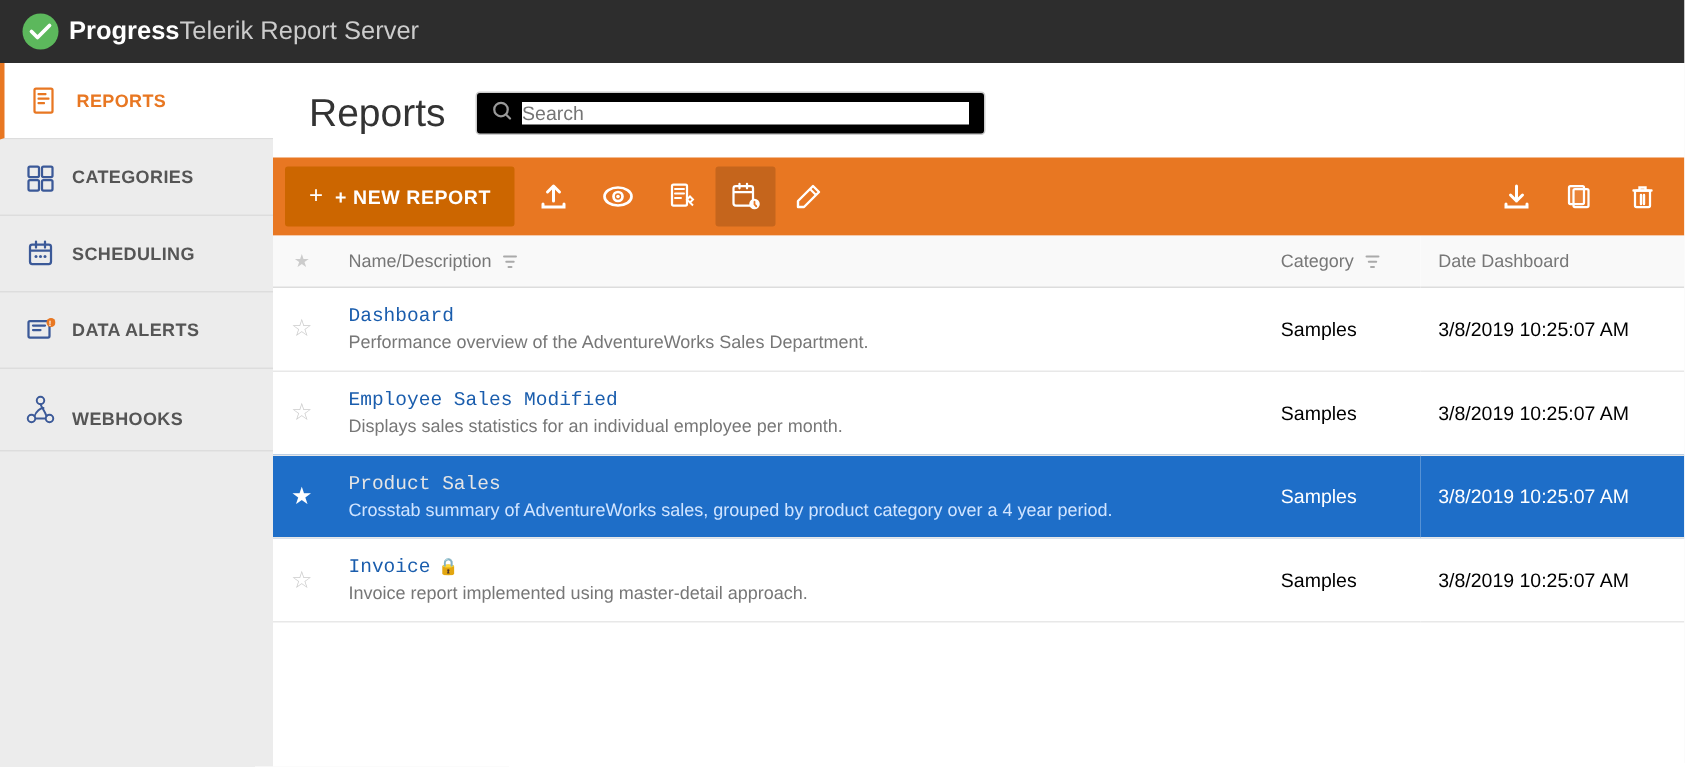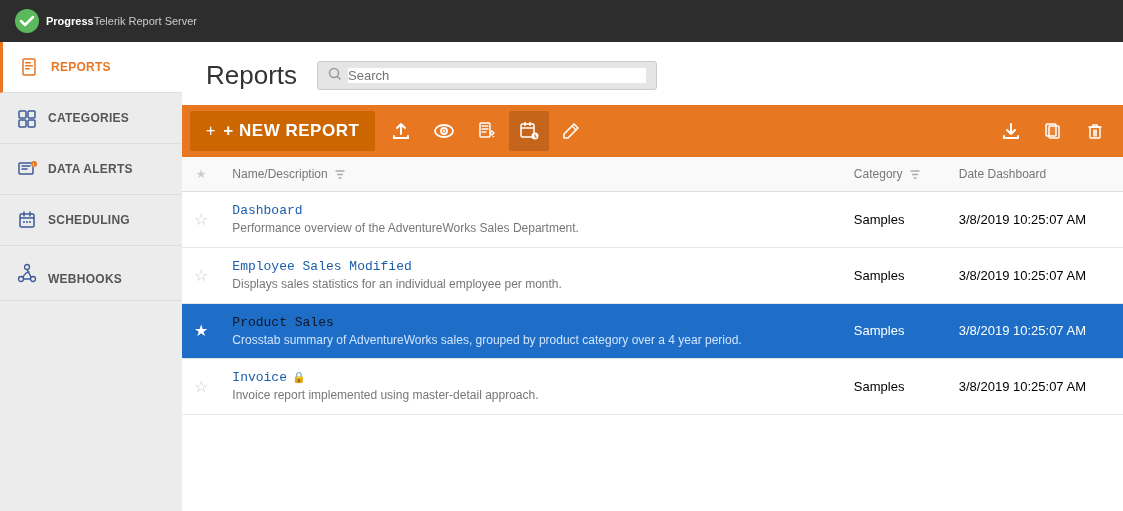--- a/index.html
+++ b/index.html
@@ -17,21 +17,21 @@
     .brand-logo {
       display: flex;
       align-items: center;
       gap: 6px;
     }
     .brand-logo .progress-icon {
       width: 26px; height: 26px;
     }
     .brand-text {
       color: #ccc;
-      font-size: 11px;
+      font-size: 17px;
       font-weight: 400;
     }
     .brand-text strong { color: #fff; font-weight: 600; }
 
     
     .layout { display: flex; height: calc(100vh - 42px); }
 
     
     .sidebar {
       width: 182px;
@@ -88,21 +88,21 @@
       font-weight: 300;
       color: #333;
       flex-shrink: 0;
     }
     .search-box {
       display: flex;
       align-items: center;
       border: 1px solid #ccc;
       border-radius: 3px;
       padding: 5px 10px;
-      background: #e5e5e5;
+      background: #000000;
       width: 340px;
       gap: 6px;
     }
     .search-box input {
       border: none;
       outline: none;
       font-size: 13px;
       color: #666;
       width: 100%;
     }
@@ -164,21 +164,21 @@
       color: #777;
       font-weight: 500;
       font-size: 12px;
     }
     .reports-table th.star-col { width: 36px; text-align: center; }
     .reports-table td { padding: 10px 12px; vertical-align: top; }
     .reports-table td.star-col { text-align: center; vertical-align: middle; }
     .reports-table tbody tr { border-bottom: 1px solid #e8e8e8; background: #fff; }
     .reports-table tbody tr.selected { background: #1e6ec8; color: #fff; }
     .reports-table tbody tr.selected td { color: #fff; }
-    .reports-table tbody tr.selected .report-name { color: #0f172a; }
+    .reports-table tbody tr.selected .report-name { color: #e5e5e5; }
     .reports-table tbody tr.selected .report-desc { color: #d0e4ff; }
     .report-name {
       color: #1a5dad;
       font-size: 13px;
       font-weight: 500;
       cursor: pointer;
       display: inline-flex;
       align-items: center;
       gap: 5px;
       font-family: Liberation Mono, monospace;
@@ -239,40 +239,40 @@
           <rect x="11" y="3" width="7" height="7" rx="1" stroke="#3b5998" stroke-width="1.5" fill="none"></rect>
           <rect x="2" y="12" width="7" height="7" rx="1" stroke="#3b5998" stroke-width="1.5" fill="none"></rect>
           <rect x="11" y="12" width="7" height="7" rx="1" stroke="#3b5998" stroke-width="1.5" fill="none"></rect>
         </svg>
       </span>
       <span style="font-size:12px; font-weight:700; color:#555;">CATEGORIES</span>
     </div>
     <div class="sidebar-item">
       <span class="sidebar-icon">
         <svg width="20" height="20" viewBox="0 0 20 20" fill="none">
-          <rect x="2" y="4" width="14" height="11" rx="1" stroke="#3b5998" stroke-width="1.5" fill="none"></rect>
-          <path d="M5 7h8M5 10h5" stroke="#3b5998" stroke-width="1.5" stroke-linecap="round"></path>
-          <circle cx="17" cy="5" r="3" fill="#e87722"></circle>
-          <text x="15.5" y="7.5" font-size="5" fill="white" font-weight="bold">!</text>
-        </svg>
-      </span>
-      <span style="font-size:12px; font-weight:700; color:#555;">DATA ALERTS</span>
-    </div>
-    <div class="sidebar-item">
-      <span class="sidebar-icon">
-        <svg width="20" height="20" viewBox="0 0 20 20" fill="none">
           <rect x="3" y="4" width="14" height="13" rx="1.5" stroke="#3b5998" stroke-width="1.5" fill="none"></rect>
           <path d="M3 8h14" stroke="#3b5998" stroke-width="1.5"></path>
           <path d="M7 2v4M13 2v4" stroke="#3b5998" stroke-width="1.5" stroke-linecap="round"></path>
           <circle cx="7" cy="12" r="1" fill="#3b5998"></circle>
           <circle cx="10" cy="12" r="1" fill="#3b5998"></circle>
           <circle cx="13" cy="12" r="1" fill="#3b5998"></circle>
         </svg>
       </span>
       <span style="font-size:12px; font-weight:700; color:#555;">SCHEDULING</span>
+    </div>
+    <div class="sidebar-item">
+      <span class="sidebar-icon">
+        <svg width="20" height="20" viewBox="0 0 20 20" fill="none">
+          <rect x="2" y="4" width="14" height="11" rx="1" stroke="#3b5998" stroke-width="1.5" fill="none"></rect>
+          <path d="M5 7h8M5 10h5" stroke="#3b5998" stroke-width="1.5" stroke-linecap="round"></path>
+          <circle cx="17" cy="5" r="3" fill="#e87722"></circle>
+          <text x="15.5" y="7.5" font-size="5" fill="white" font-weight="bold">!</text>
+        </svg>
+      </span>
+      <span style="font-size:12px; font-weight:700; color:#555;">DATA ALERTS</span>
     </div>
     <div class="sidebar-item">
       <span class="sidebar-icon">
         <svg width="20" height="20" viewBox="0 0 20 20" fill="none">
           <circle cx="4" cy="16" r="2.5" stroke="#3b5998" stroke-width="1.3" fill="none"></circle>
           <circle cx="16" cy="16" r="2.5" stroke="#3b5998" stroke-width="1.3" fill="none"></circle>
           <circle cx="10" cy="4" r="2.5" stroke="#3b5998" stroke-width="1.3" fill="none"></circle>
           <path d="M6 14.5C7 11 10 9 12 9" stroke="#3b5998" stroke-width="1.3" fill="none" stroke-linecap="round"></path>
           <path d="M14 14.5C13 11 11 9 10 6.5" stroke="#3b5998" stroke-width="1.3" fill="none" stroke-linecap="round"></path>
           <path d="M7 16h6" stroke="#3b5998" stroke-width="1.3" stroke-linecap="round"></path>
@@ -293,21 +293,21 @@
             <path d="M9.5 9.5L12 12" stroke="#999" stroke-width="1.5" stroke-linecap="round"></path>
           </svg>
         </span>
         <input type="text" style="border: none; outline: none; font-size: 13px; color: rgb(51, 51, 51); width: 100%;" placeholder="Search">
       </div>
     </div>
 
     <div class="toolbar">
       <button class="new-report-btn">
         <span style="font-size:16px; font-weight:300;">+</span>
-        <span style="font-size:17px; font-weight:700; letter-spacing:0.03em;">+ NEW REPORT</span>
+        <span style="font-size:13px; font-weight:700; letter-spacing:0.03em;">+ NEW REPORT</span>
       </button>
 
       <button class="toolbar-btn" title="Upload">
         <svg width="20" height="20" viewBox="0 0 20 20" fill="none">
           <path d="M10 3v10M6 7l4-4 4 4" stroke="white" stroke-width="2" stroke-linecap="round" stroke-linejoin="round"></path>
           <path d="M3 15v2h14v-2" stroke="white" stroke-width="2" stroke-linecap="round"></path>
         </svg>
       </button>
 
       <button class="toolbar-btn" title="Preview">

